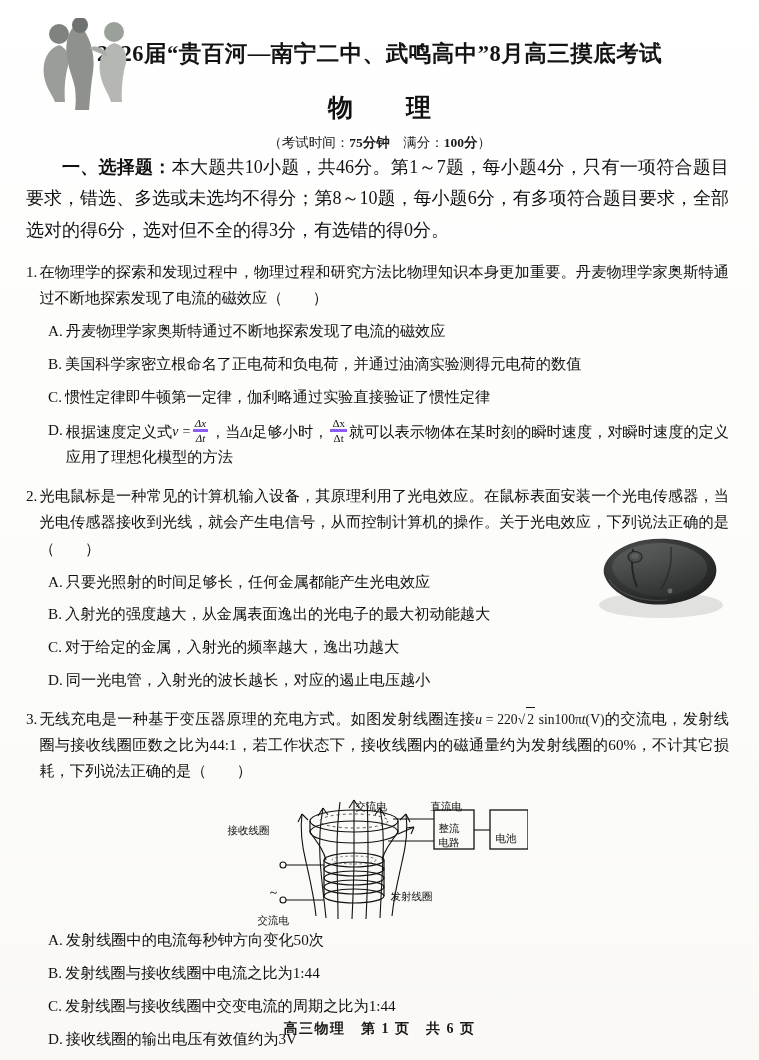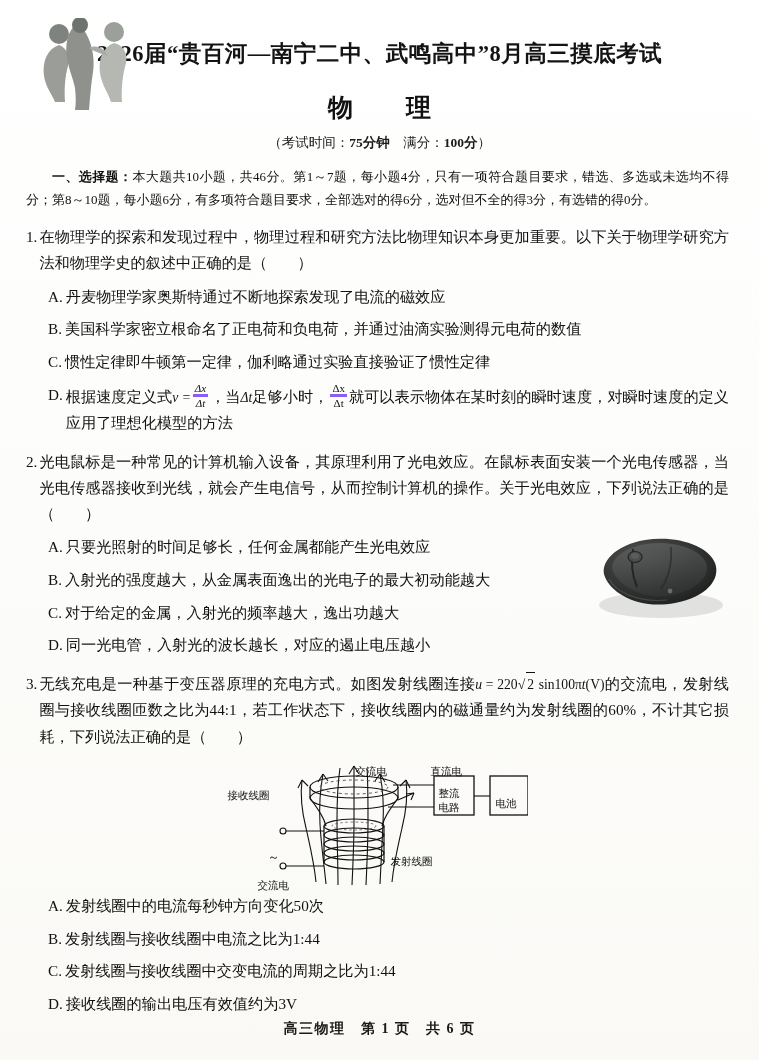--- a/index.html
+++ b/index.html
@@ -70,23 +70,22 @@
   .exam-meta .light { font-weight: normal; margin-top: 24px; }
 
   
   .content {
     position: relative;
     padding: 0 30px 0 26px;
     font-size: 15.2px;
     line-height: 1.62;
   }
   .section-head {
-    margin-top: 14px;
     text-indent: 2em;
-    font-size: 13px;
+    font-size: 18px;
     line-height: 1.74;
     text-align: justify;
   }
   .section-head .strong { font-weight: bold; }
 
   .question {
     margin-top: 13px;
     position: relative;
   }
   .q-stem {
@@ -212,21 +211,21 @@
 
   <div class="content">
 
     <div class="section-head">
       <span class="strong">一、选择题：</span><span>本大题共10小题，共46分。第1～7题，每小题4分，只有一项符合题目要求，错选、多选或未选均不得分；第8～10题，每小题6分，有多项符合题目要求，全部选对的得6分，选对但不全的得3分，有选错的得0分。</span>
     </div>
 
     <div class="question">
       <div class="q-stem">
         <span class="q-num">1.</span>
-        <span class="q-text">在物理学的探索和发现过程中，物理过程和研究方法比物理知识本身更加重要。以下关于物理学研究方法和物理学史的叙述中正确的是（　　）</span>
+        <span class="q-text">在物理学的探索和发现过程中，物理过程和研究方法比物理知识本身更加重要。丹麦物理学家奥斯特通过不断地探索发现了电流的磁效应（　　）</span>
       </div>
 
       <div class="opt">
         <span class="opt-key">A.</span>
         <span class="opt-text">丹麦物理学家奥斯特通过不断地探索发现了电流的磁效应</span>
       </div>
 
       <div class="opt">
         <span class="opt-key">B.</span>
         <span class="opt-text">美国科学家密立根命名了正电荷和负电荷，并通过油滴实验测得元电荷的数值</span>

